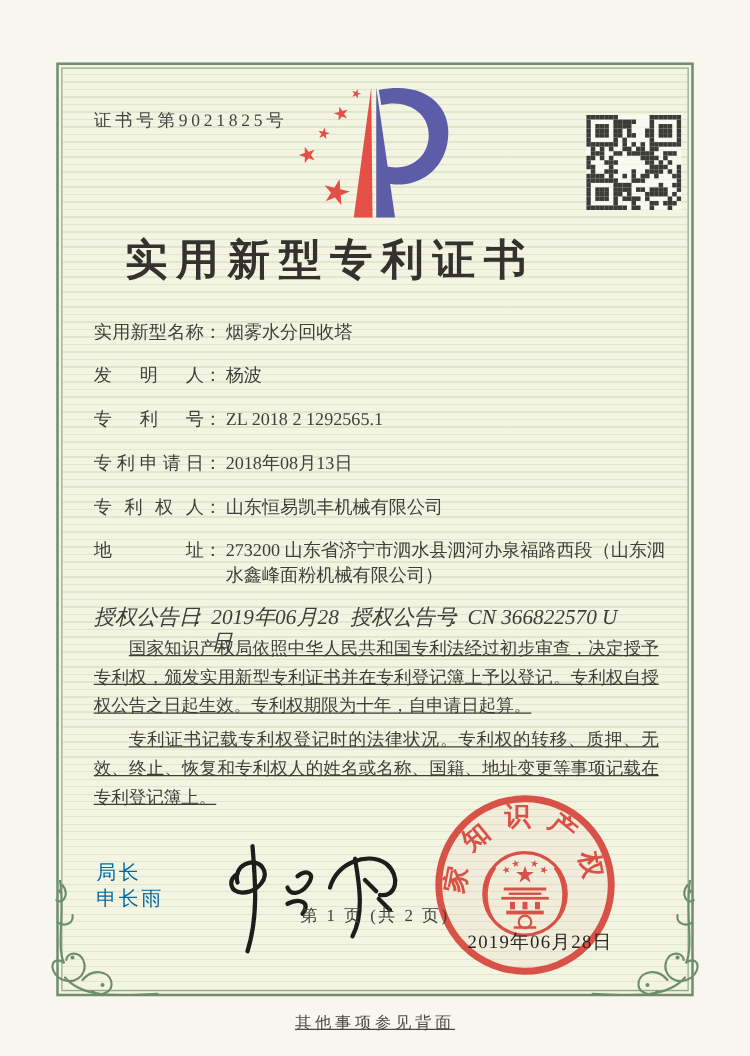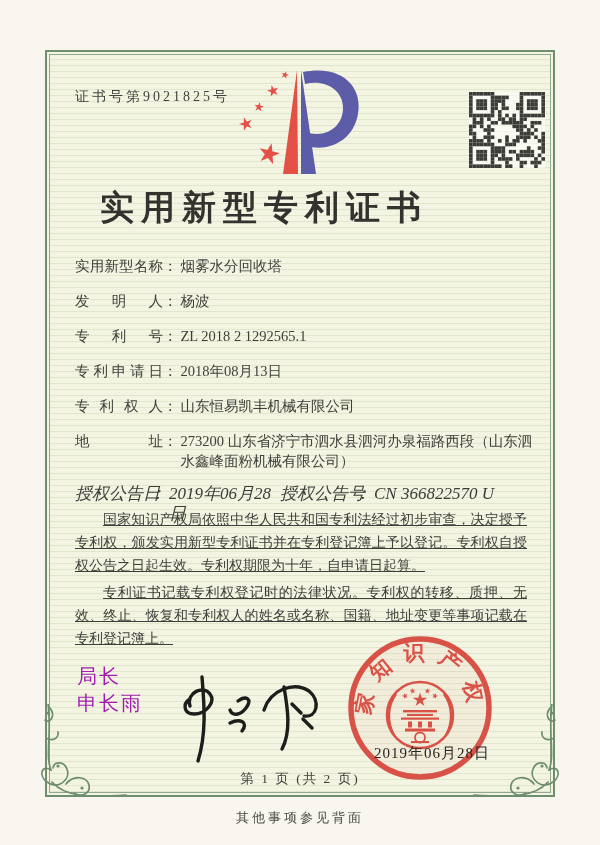--- a/index.html
+++ b/index.html
@@ -50,35 +50,35 @@
   .frow.address{margin-bottom:13px;}
   .grant-row{display:flex;line-height:20px;font-size:17px;font-style:italic;}
   .grant-pair{display:flex;}
   .grant-pair.first{width:205px;flex:0 0 205px;}
   .glabel{display:inline-block;width:74px;flex:0 0 74px;text-align:justify;text-align-last:justify;white-space:nowrap;}
   .paras{
     position:absolute;left:75px;top:508px;width:452px;
     font-size:14px;line-height:23px;text-align:justify;color:#3e3e39;
   }
   .paras p{margin:0 0 4px 0;text-indent:2em;text-decoration:underline;}
-  .director{position:absolute;left:77px;top:663px;font-size:20px;letter-spacing:2px;color:#a21caf;}
+  .director{position:absolute;left:77px;top:688px;font-size:16px;letter-spacing:2px;color:#0369a1;}
   .director .name{margin-top:0;}
   .sig{position:absolute;left:160px;top:668px;width:175px;height:100px;}
   .seal{position:absolute;left:345px;top:633px;width:150px;height:150px;opacity:0.93;}
   .seal-date{
     position:absolute;left:352px;top:744px;width:160px;text-align:center;
     font-size:15px;letter-spacing:1px;color:#262624;
   }
   .page-ind{
-    position:absolute;left:0;top:770px;width:600px;text-align:center;
+    position:absolute;left:0;top:724px;width:600px;text-align:center;
     font-size:13.5px;letter-spacing:2px;color:#3f3f3a;
   }
   .back-note{
     position:absolute;left:0;top:809px;width:600px;text-align:center;
-    font-size:13px;letter-spacing:3px;color:#4a4a44;
+    font-size:13px;letter-spacing:3px;color:#4a4a44;text-decoration:underline;
   }
   .flourish{position:absolute;width:92px;height:96px;}
   .flourish.left{left:36px;top:704px;}
   .flourish.right{left:472px;top:704px;}
 </style>
 </head>
 <body>
 
 <div class="page">
 

